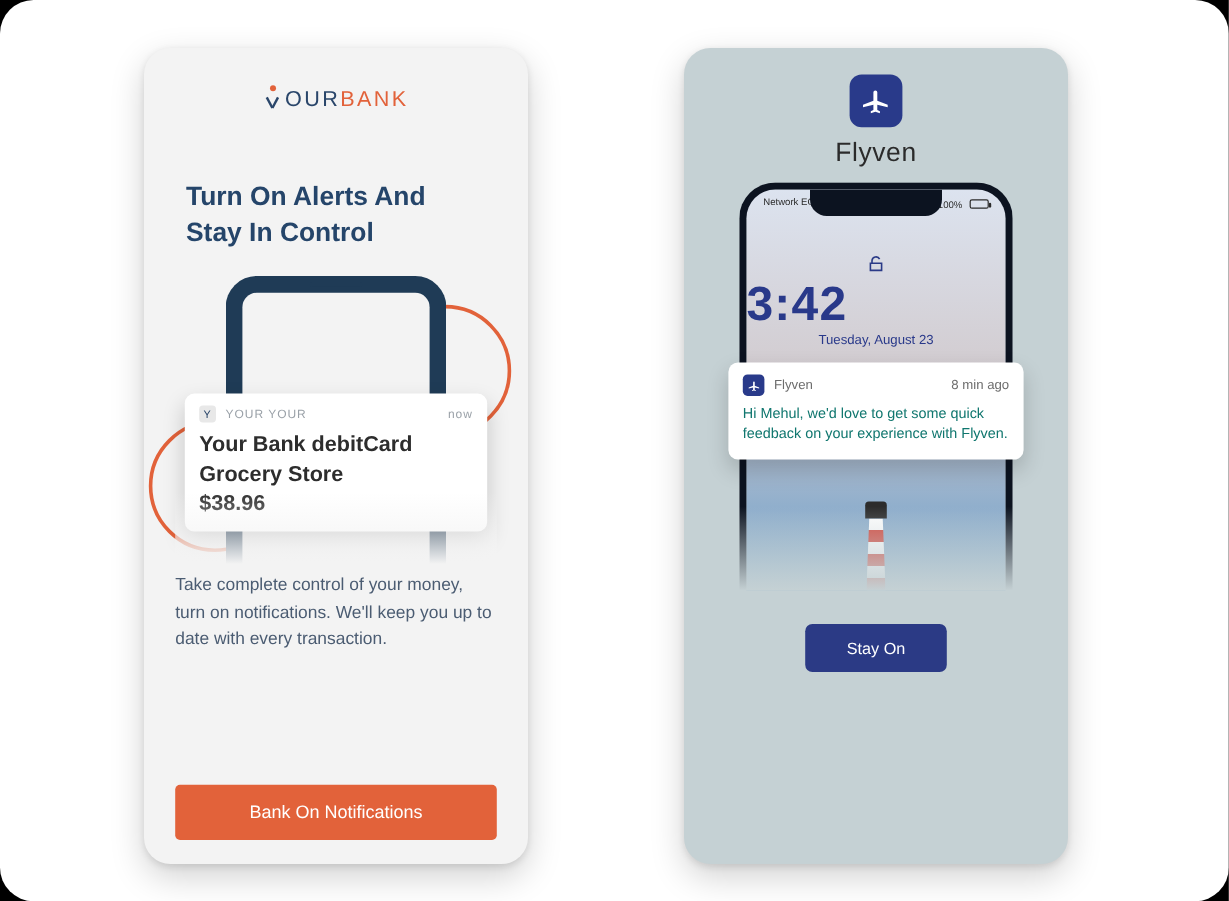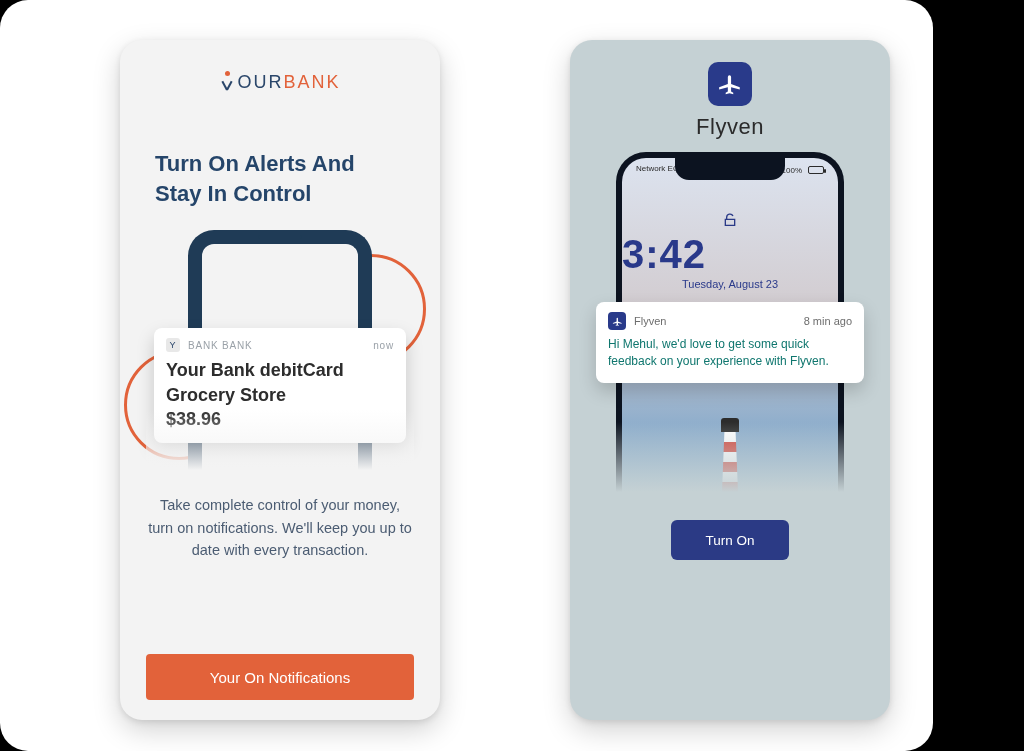--- a/index.html
+++ b/index.html
@@ -2,21 +2,21 @@
 <html><head>
 <meta charset="utf-8">
 <style>
   * { box-sizing: border-box; margin: 0; padding: 0; }
   html, body { width: 1024px; height: 751px; }
   body {
     font-family: -apple-system, BlinkMacSystemFont, "Segoe UI", Arial, sans-serif;
     background: #000;
   }
   .stage {
-    width: 933px; height: 751px;
+    width: 1024px; height: 751px;
     background: #fff;
     border-radius: 28px;
     position: relative;
     overflow: hidden;
   }
   .card {
     position: absolute;
     top: 40px;
     width: 320px;
     height: 680px;
@@ -95,41 +95,41 @@
     width:14px;height:14px;border-radius:3px;background:#e8e8e8;
     display:flex;align-items:center;justify-content:center;font-size:9px;color:#2a466a;
   }
   .notif-head .spacer{flex:1;}
   .notif-body{
     margin-top:6px; color:#2d2d2d; font-size:18px; font-weight:600; line-height:1.35;
   }
   .notif-body .line2{ display:block; font-weight:700;}
 
   .bank-desc{
-    text-align:center; color:#4b5c72; font-size:14.5px; line-height:1.55;
-    margin-top: 24px;
+    text-align:left; color:#4b5c72; font-size:14.5px; line-height:1.55;
+    margin-top: 7px;
   }
   .bank-cta{
     position:absolute; left:26px; right:26px; bottom:20px;
     background:#e2623a; color:#fff; border:none; border-radius:4px;
     height:46px; font-size:15px; font-weight:500; cursor:pointer;
   }
 
   
   .bank-illus .fade{
     position:absolute; left:0; right:0; bottom:0; height:60px;
     background: linear-gradient(to bottom, rgba(243,243,243,0), rgba(243,243,243,1));
   }
 
   
   .fly{
     left: 570px;
     background:#c5d1d4;
   }
-  .fly-inner{ position:absolute; inset:0; padding: 22px 20px 24px;}
+  .fly-inner{ position:absolute; inset:0; padding: 22px 31px 24px;}
   .fly-logo{ text-align:center; }
   .fly-logo .badge{
     width:44px;height:44px;border-radius:10px;background:#293a8a;
     margin:0 auto; display:flex;align-items:center;justify-content:center;
   }
   .fly-logo .badge svg{ width:26px;height:26px; display:block;}
   .fly-logo .name{ margin-top:8px; color:#2b2b2b; font-size:22px; font-weight:400; letter-spacing:.5px;}
 
   .fly-device{
     position:relative; height:340px; margin-top:12px;
@@ -224,36 +224,36 @@
       <h1 class="bank-title">Turn On Alerts And Stay In Control</h1>
 
       <div class="bank-illus">
         <div class="ring r1"></div>
         <div class="ring r2"></div>
         <div class="phone-silhouette"></div>
 
         <div class="notif">
           <div class="notif-head">
             <span class="ico">Y</span>
-            <span>BANK BANK</span>
+            <span>YOUR YOUR</span>
             <span class="spacer"></span>
             <span>now</span>
           </div>
           <div class="notif-body">
             <span>Your Bank debitCard Grocery Store</span>
             <span class="line2">$38.96</span>
           </div>
         </div>
 
         <div class="fade"></div>
       </div>
 
       <p class="bank-desc">Take complete control of your money, turn on notifications. We'll keep you up to date with every transaction.</p>
 
-      <button class="bank-cta">Your On Notifications</button>
+      <button class="bank-cta">Bank On Notifications</button>
     </div>
   </div>
 
   <div class="card fly">
     <div class="fly-inner">
 
       <div class="fly-logo">
         <div class="badge">
           <svg viewBox="0 0 24 24">
               <path fill="#fff" d="M21 15l-8-3V5.5a1.5 1.5 0 10-3 0V12l-8 3v2l8-2v4l-2 1v1.5l3.5-1 3.5 1V20l-2-1v-4l8 2v-2z"></path>
@@ -300,19 +300,19 @@
             <span>8 min ago</span>
           </div>
           <div class="notif-body">Hi Mehul, we'd love to get some quick feedback on your experience with Flyven.</div>
         </div>
 
         <div class="fade"></div>
       </div>
 
 
       <div class="fly-actions">
-        <button class="primary">Turn On</button>
+        <button class="primary">Stay On</button>
       </div>
 
     </div>
   </div>
 
 </div>
 
 </body></html>

